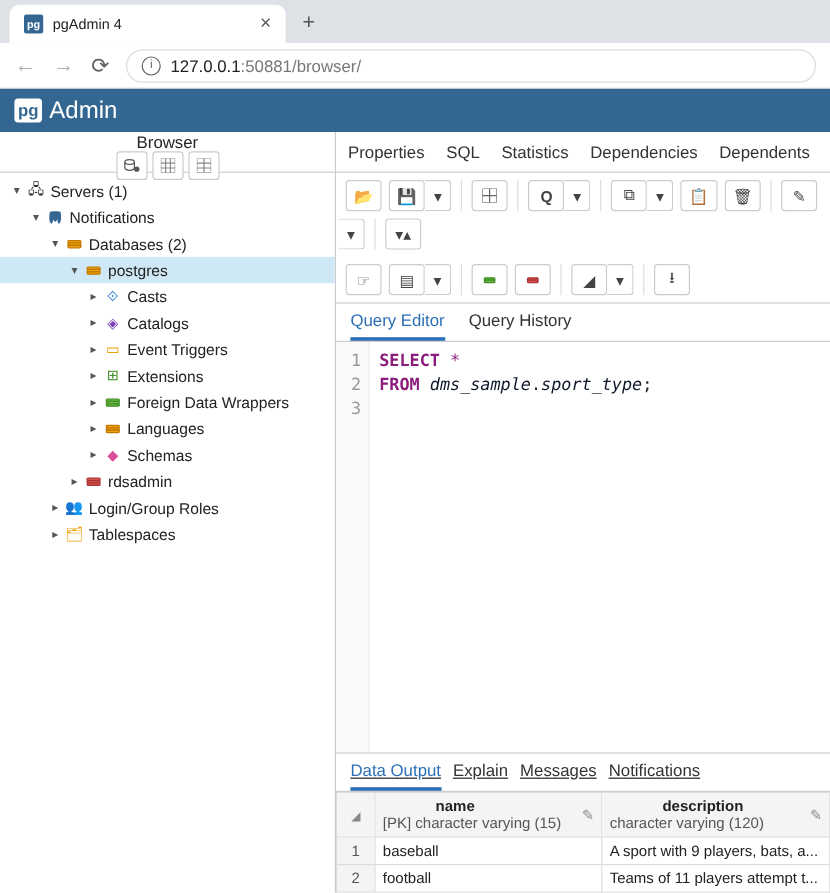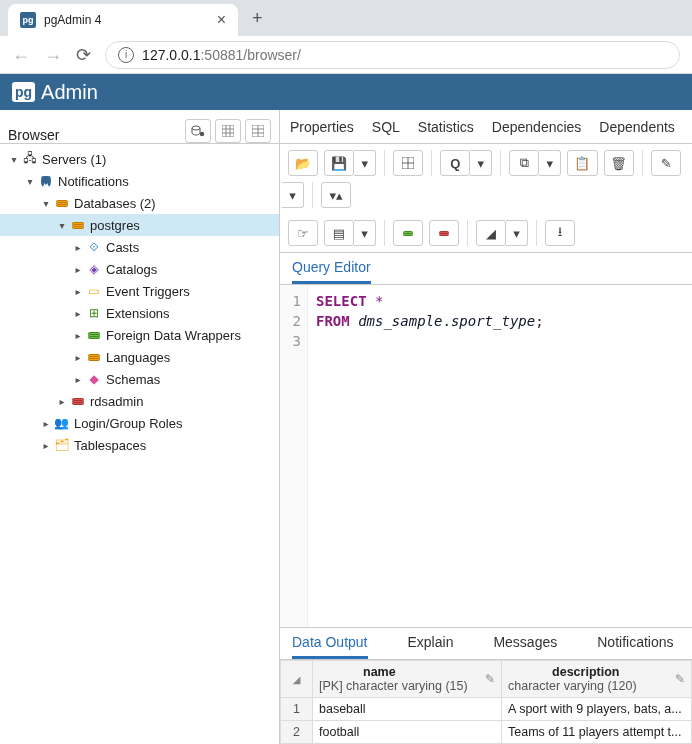--- a/index.html
+++ b/index.html
@@ -20,21 +20,21 @@
   .addr .path { color:#777; }
   
   .pg-header { height: 36px; background:#336791; display:flex; align-items:center; padding:0 12px; }
   .pg-logo { display:flex; align-items:center; gap:2px; color:#fff; font-size:20px; font-weight:300; }
   .pg-logo .box { background:#fff; color:#336791; font-weight:bold; font-size:14px; padding:2px 3px; border-radius:3px; margin-right:4px; }
   
   .main { display:flex; height: calc(744px - 36px - 38px - 36px); }
   .left-pane { width: 280px; border-right:1px solid #ccc; display:flex; flex-direction:column; }
   .right-pane { flex:1; display:flex; flex-direction:column; min-width:0; }
   
-  .panel-head { height:34px; display:flex; align-items:flex-end; padding:0 8px; border-bottom:1px solid #ccc; }
+  .panel-head { height:34px; display:flex; align-items:center; padding:0 8px; border-bottom:1px solid #ccc;flex-direction:column; }
   .panel-head .title { flex:1; font-size:14px; color:#222; }
   .tool-btns { display:flex; gap:4px; }
   .tool-btn { width:26px; height:24px; border:1px solid #ccc; border-radius:3px; display:flex; align-items:center; justify-content:center; cursor:pointer; font-size:12px; color:#555; background:#fff; }
   
   .tree { flex:1; overflow:auto; padding:4px 0 8px 0; font-size:13px; }
   .tree-row { display:flex; align-items:center; height:22px; padding-right:6px; cursor:pointer; white-space:nowrap; }
   .tree-row.selected { background:#cfe8f6; }
   .caret { width:16px; text-align:center; color:#555; font-size:10px; }
   .node-icon { width:16px; height:14px; margin-right:4px; display:inline-flex; align-items:center; justify-content:center; font-size:12px; }
   .db-cyl { display:flex; flex-direction:column; width:12px; }
@@ -60,21 +60,21 @@
   .ed-tab { padding-bottom:6px; cursor:pointer; color:#333; }
   .ed-tab.active { color:#2b6fb6; border-bottom:3px solid #2b6fb6; }
   
   .editor { flex:1; display:flex; font-family: Consolas, monospace; font-size:14px; overflow:auto; background:#fff; }
   .gutter { width:28px; text-align:right; color:#999; padding:6px 6px 0 0; background:#fafafa; border-right:1px solid #eee; line-height:20px; }
   .code { padding:6px 8px 0 8px; line-height:20px; white-space:pre; }
   .kw { color:#8c1c7c; font-weight:bold; }
   .ident { color:#0f172a;font-style:italic; }
   .star { color:#8c1c7c; }
   
-  .out-tabs { display:flex; gap:40px; padding:6px 12px 0 12px; font-size:14px; border-top:1px solid #ccc; border-bottom:1px solid #ccc; }
+  .out-tabs { display:flex; gap:10px; padding:6px 12px 0 12px; font-size:14px; border-top:1px solid #ccc; border-bottom:1px solid #ccc;text-decoration:underline; }
   .out-tab { padding-bottom:6px; cursor:pointer; color:#333; }
   .out-tab.active { color:#2b6fb6; border-bottom:3px solid #2b6fb6; }
   
   table.grid { width:100%; border-collapse:collapse; font-size:12.5px; table-layout:fixed; }
   .grid th, .grid td { border:1px solid #ddd; padding:4px 6px; text-align:left; overflow:hidden; text-overflow:ellipsis; white-space:nowrap; }
   .grid th { background:#f4f4f4; font-weight:normal; position:relative; }
   .grid th .colname { font-weight:bold; display:block;margin-left:44px; }
   .grid th .coltype { color:#555; }
   .grid th .edit-icon { position:absolute; right:6px; top:50%; transform:translateY(-50%); color:#888; font-size:12px; }
   .grid th.rownum, .grid td.rownum { width:32px; text-align:center; background:#f4f4f4; color:#555; }
@@ -304,20 +304,21 @@
         </span>
       <span class="sep"></span>
       <span class="btn">◢</span>
         <span class="btn split">▾</span>
       <span class="sep"></span>
       <span class="btn">⭳</span>
     </div>
 
     <div class="ed-tabs">
       <span class="ed-tab active">Query Editor</span>
+      <span class="ed-tab">Query History</span>
     </div>
 
     <div class="editor">
       <div class="gutter">
         <div>1</div>
         <div>2</div>
         <div>3</div>
       </div>
       <div class="code"><span class="kw">SELECT</span><span class="star"> *</span>
 <span class="kw">FROM</span> <span class="ident">dms_sample</span>.<span class="ident">sport_type</span>;

